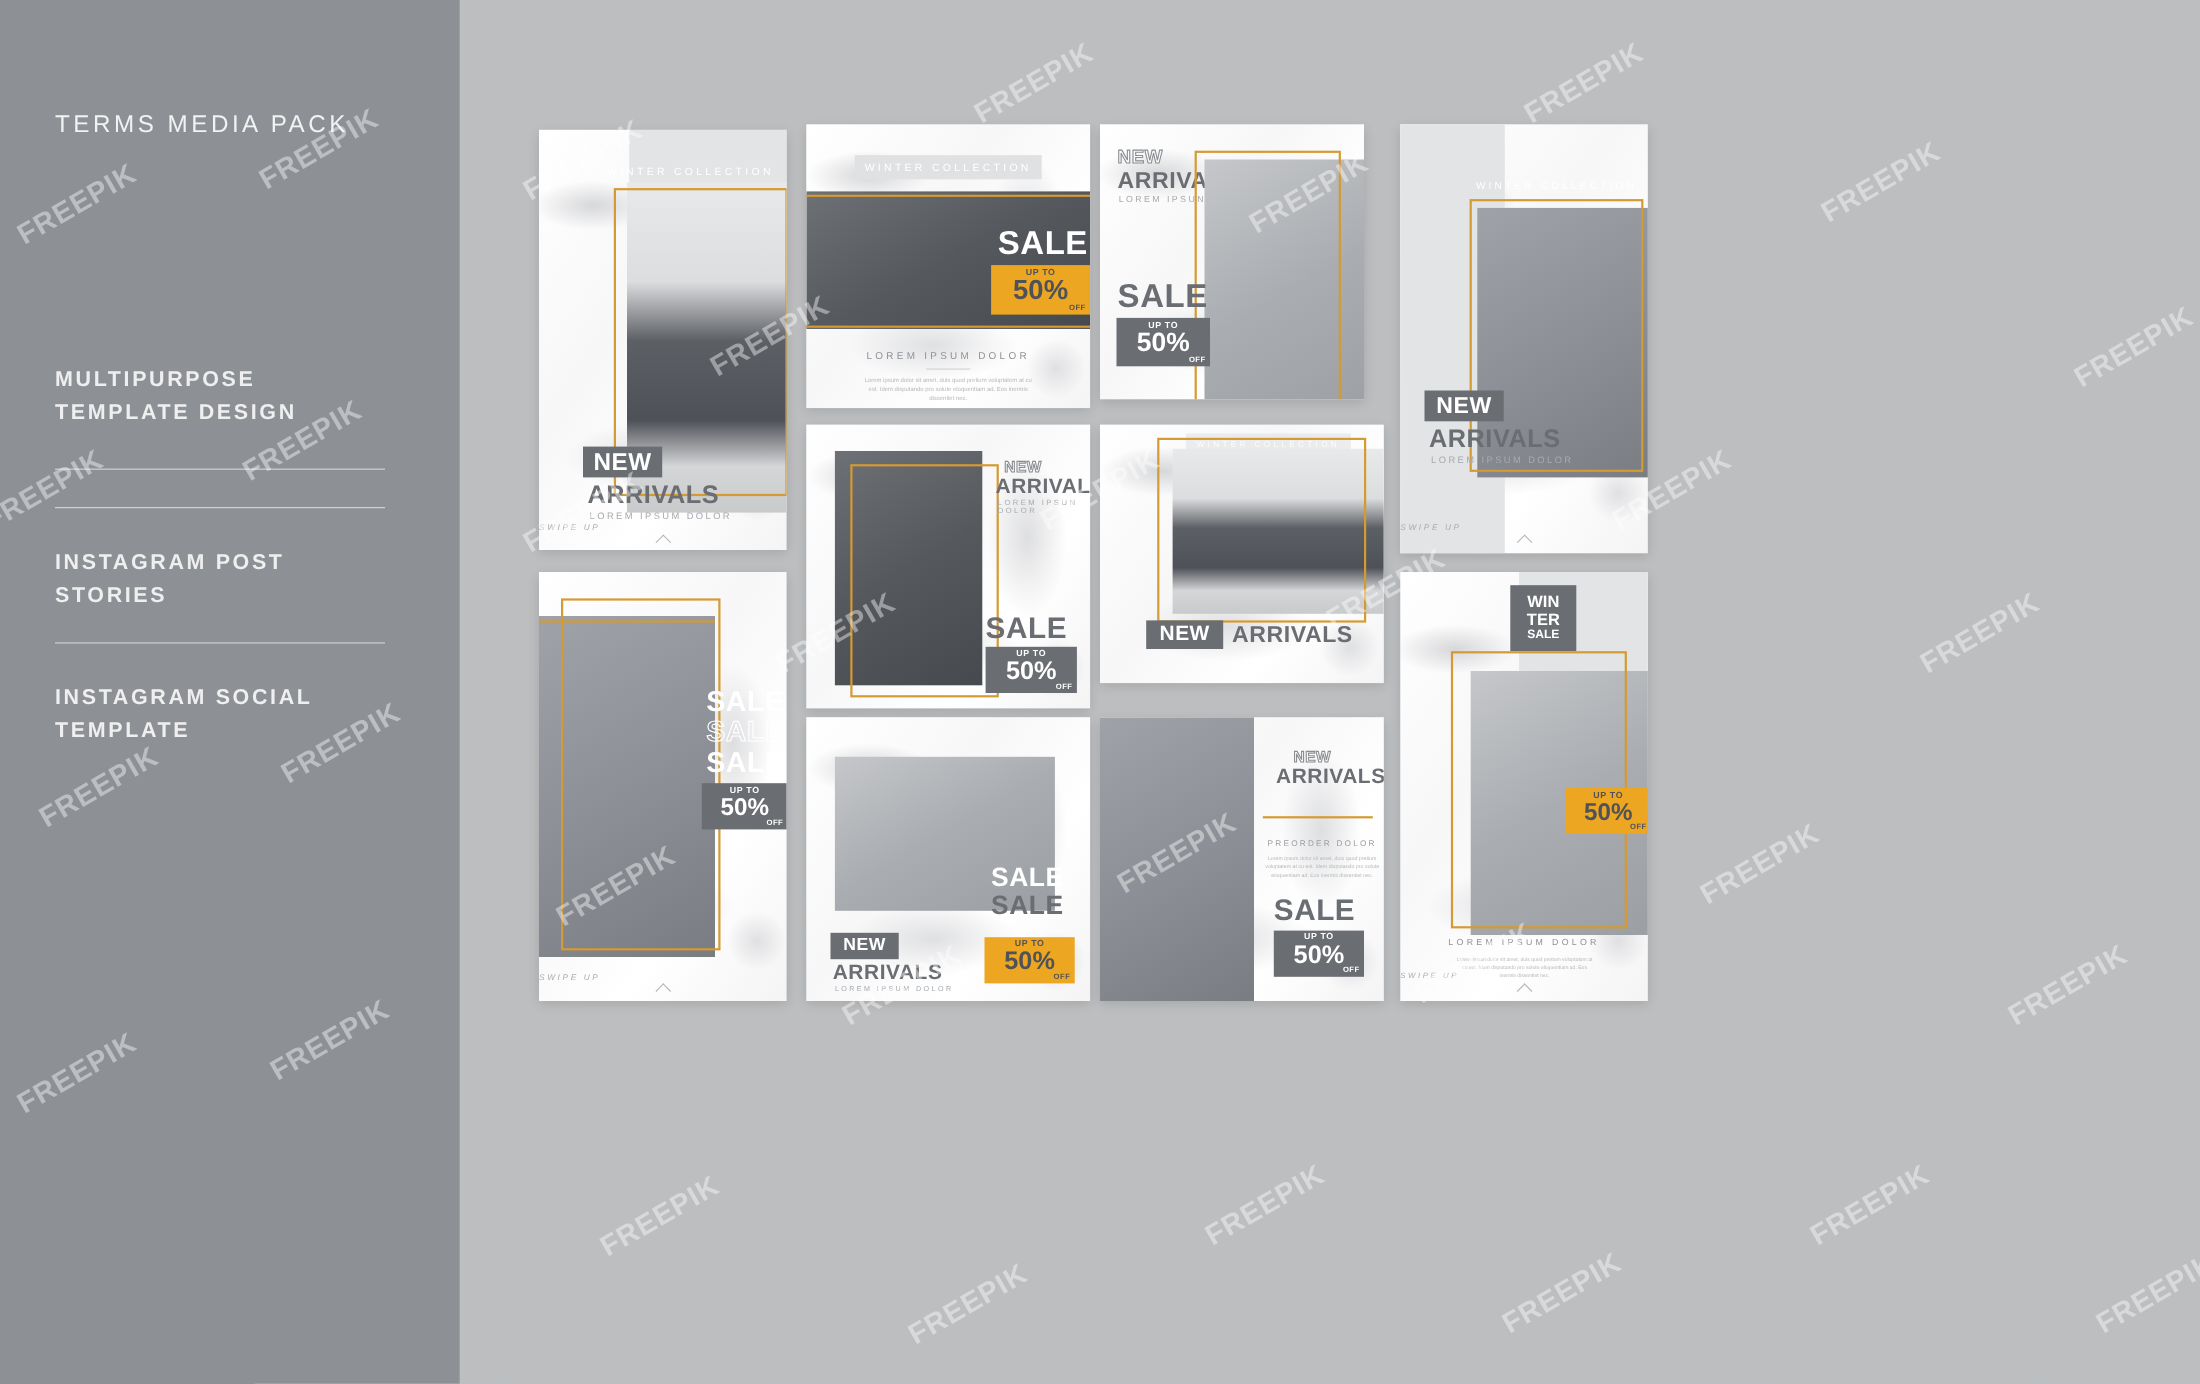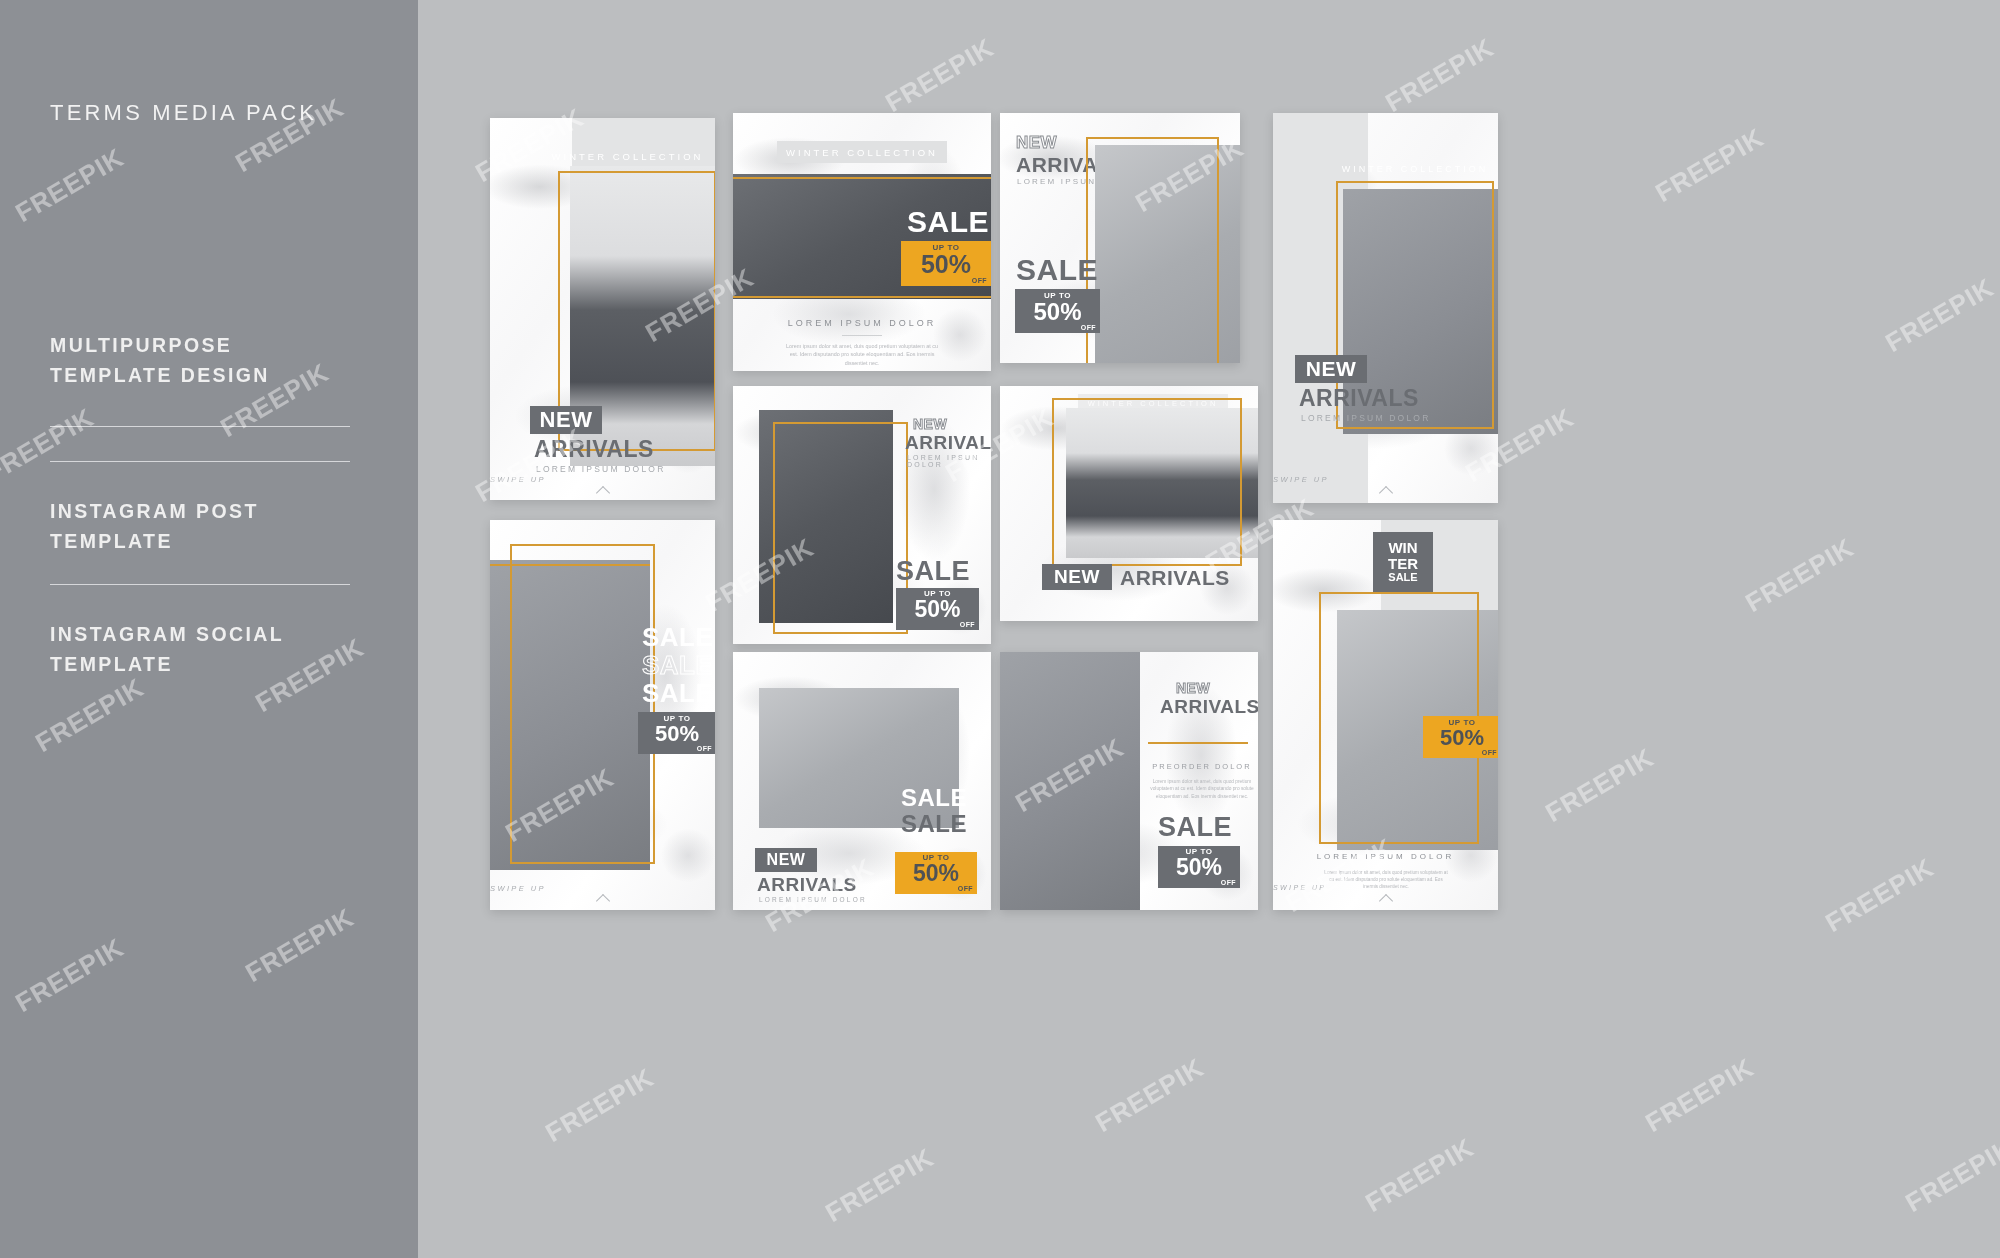--- a/index.html
+++ b/index.html
@@ -124,21 +124,21 @@
     <div class="brand">
       <div class="brand-sub">TERMS MEDIA PACK</div>
     </div>
 
     <div class="info-list">
       <div class="info-block">MULTIPURPOSE
 TEMPLATE DESIGN</div>
       <div class="rule first"></div>
       <div class="rule"></div>
       <div class="info-block">INSTAGRAM POST
-TEMPLATE</div>
+STORIES</div>
       <div class="rule"></div>
       <div class="info-block">INSTAGRAM SOCIAL
 TEMPLATE</div>
     </div>
   </div>
 
   <div class="banner">
     <span>IMAGE NOT INCLUDED</span>
   </div>
 

